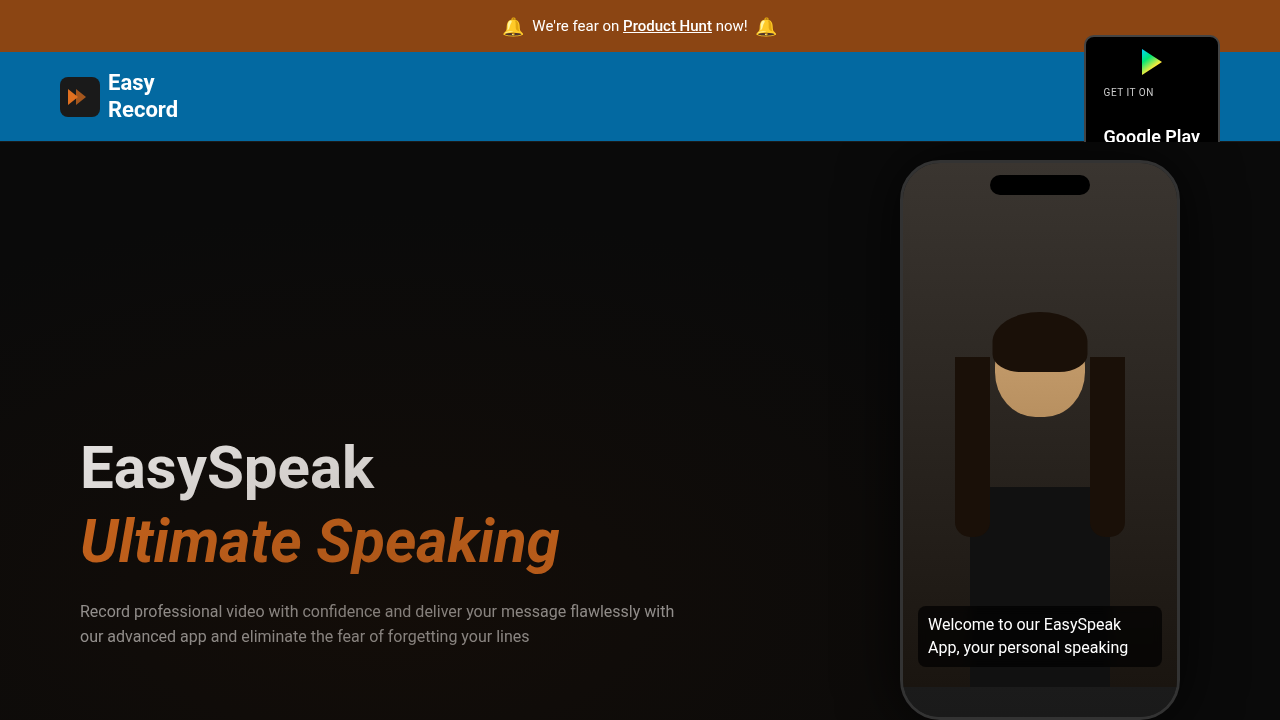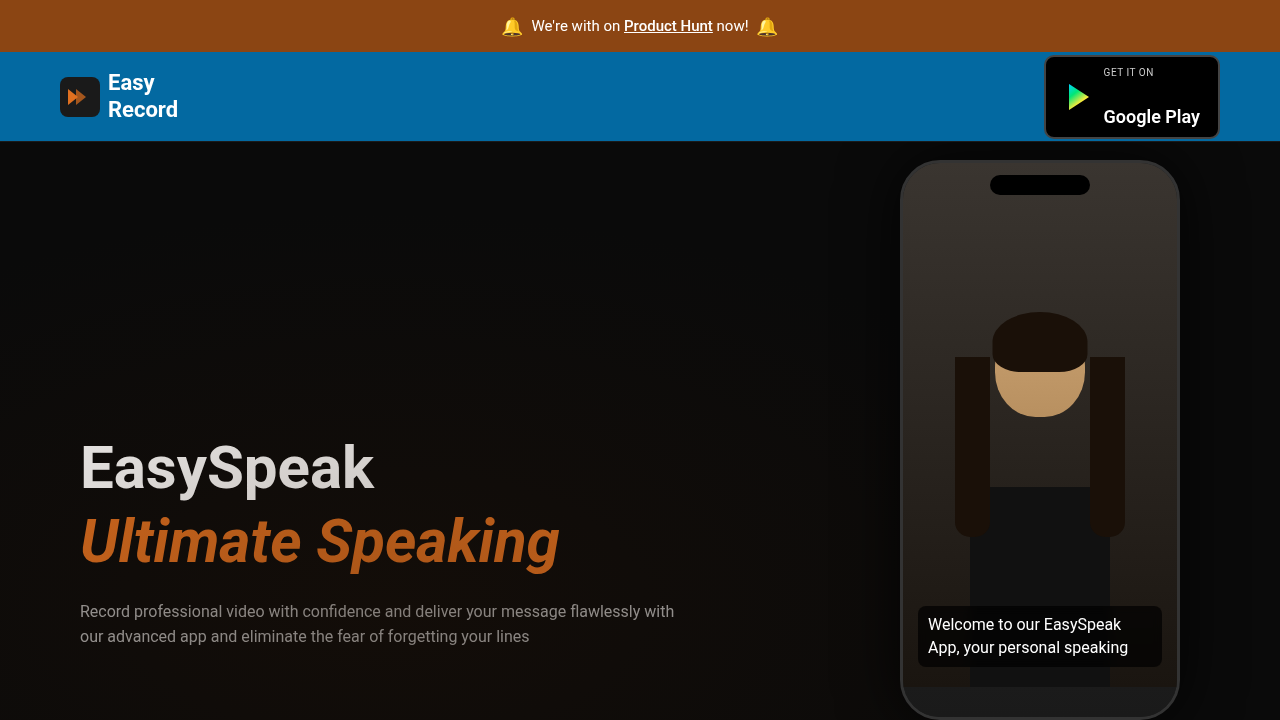--- a/index.html
+++ b/index.html
@@ -94,20 +94,21 @@
       display: flex;
       align-items: center;
       gap: 10px;
       background-color: #000;
       border: 2px solid #444;
       border-radius: 10px;
       padding: 10px 18px;
       color: #fff;
       text-decoration: none;
       cursor: pointer;
+      flex-direction: column;
     }
 
     .play-icon {
       width: 30px;
       height: 30px;
     }
 
     .play-text {
       display: flex;
       flex-direction: column;
@@ -320,21 +321,21 @@
       background: radial-gradient(ellipse at 30% 80%, rgba(40,20,5,0.3) 0%, transparent 60%);
       pointer-events: none;
     }
   </style>
 </head>
 <body>
 
 <div class="announcement-bar">
   <span class="announcement-emoji">🔔</span>
   <span>
-    <span>We're with on </span><a href="#">Product Hunt</a><span> now!</span>
+    <span>We're fear on </span><a href="#">Product Hunt</a><span> now!</span>
   </span>
   <span class="announcement-emoji">🔔</span>
 </div>
 
 <nav class="navbar">
 
   <div class="logo-container">
     <div class="logo-icon">
       <svg width="40" height="40" viewBox="0 0 40 40" fill="none">
         <rect width="40" height="40" rx="8" fill="#1a1a1a"></rect>

